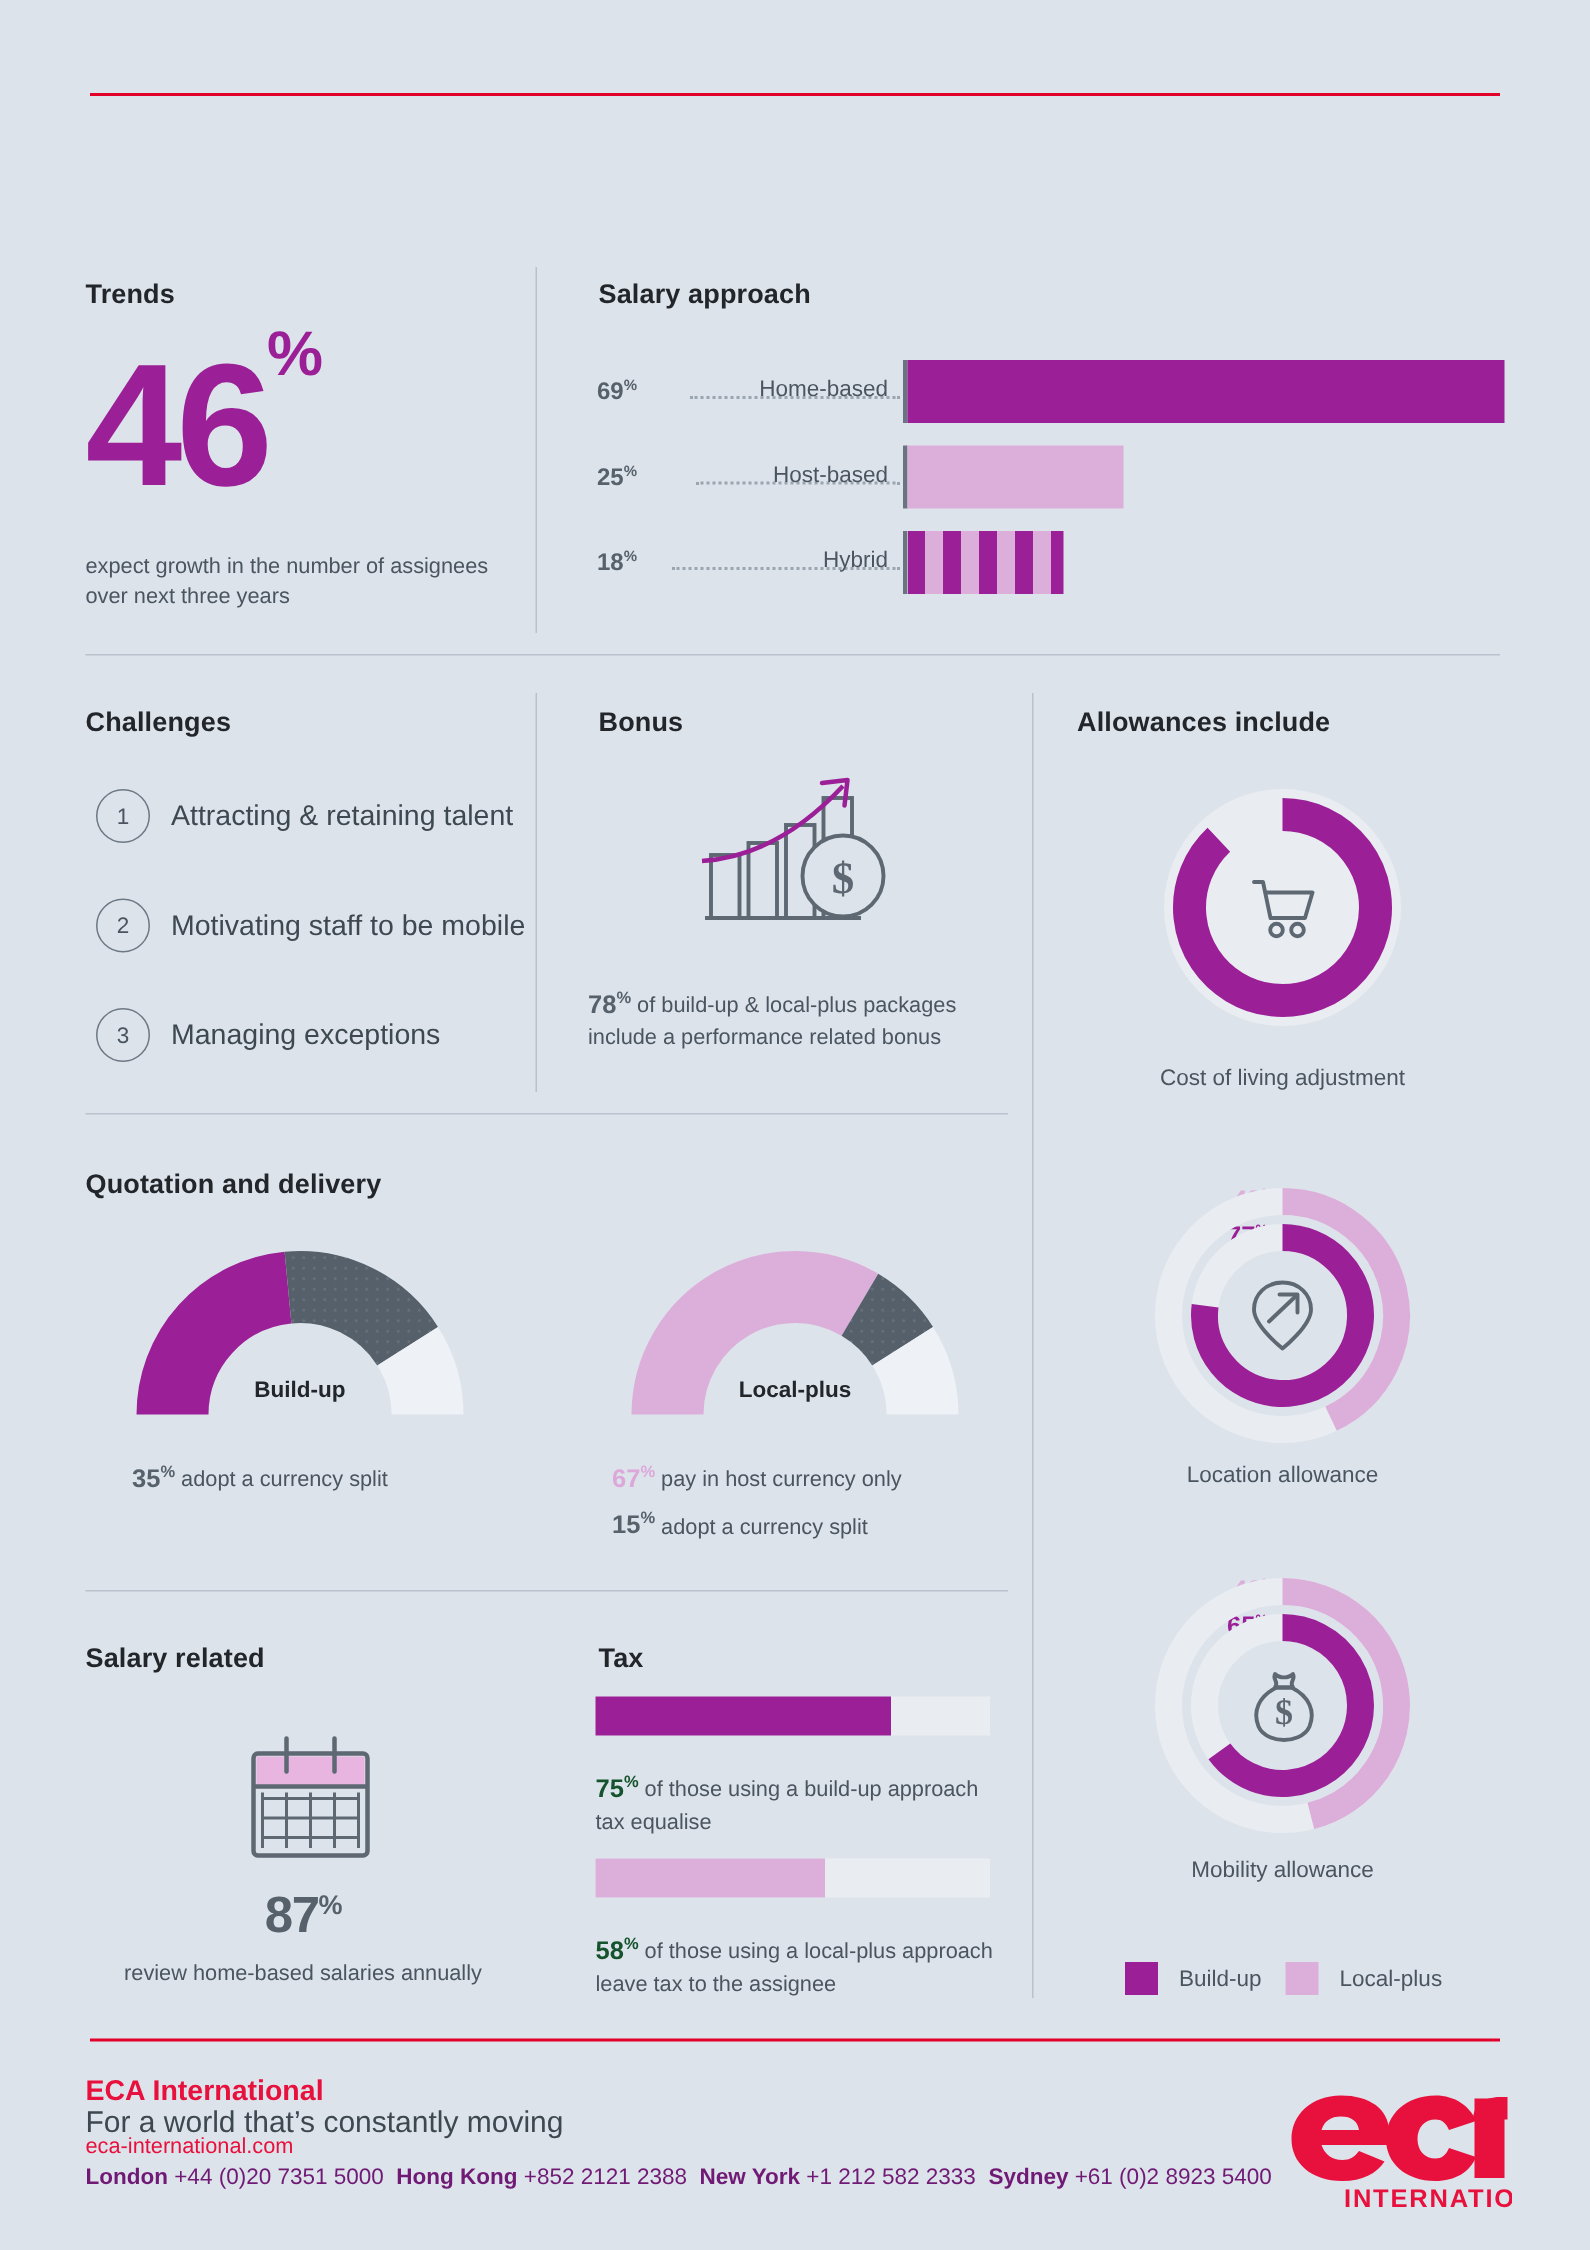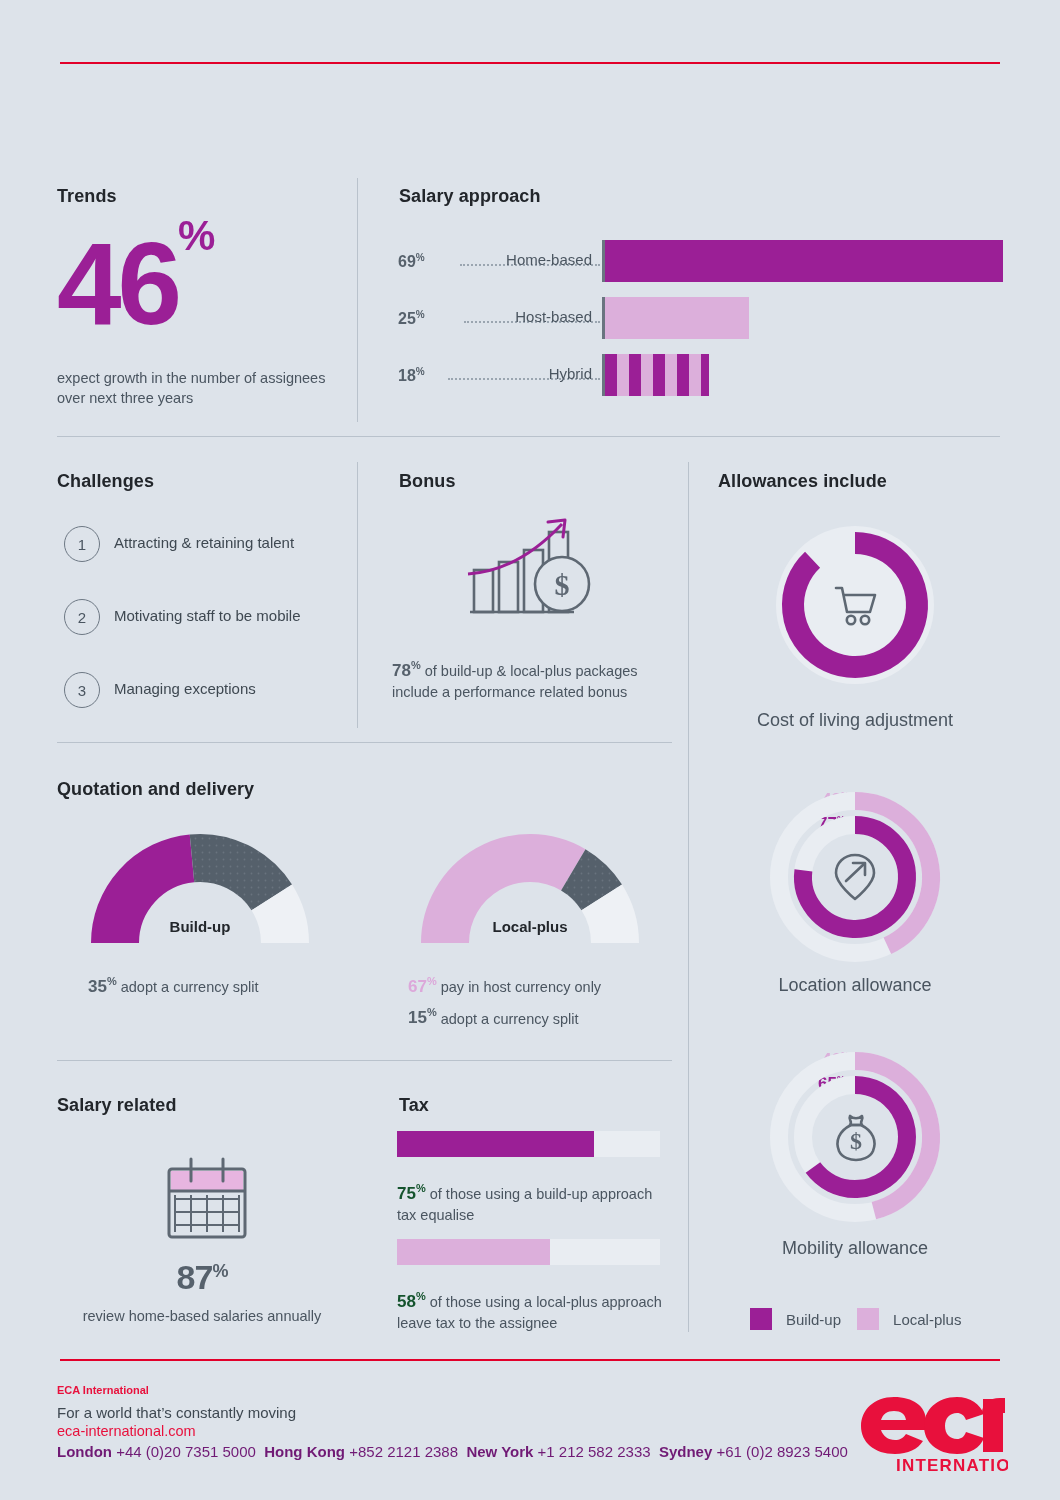--- a/index.html
+++ b/index.html
@@ -69,38 +69,38 @@
 
   
   .ch-h{ position:absolute; left:57px; top:471px; }
   .ch-item{ position:absolute; left:64px; width:320px; height:38px; }
   .ch-circle{
     position:absolute; left:0; top:0; width:36px; height:36px;
     border:1.6px solid #6d7884; border-radius:50%;
     display:flex; align-items:center; justify-content:center;
     font-size:15px; color:#4a5560; font-weight:400;
   }
-  .ch-text{ position:absolute; left:50px; top:8px; font-size:15px; color:#3e4851; white-space:nowrap; }
+  .ch-text{ position:absolute; left:50px; top:8px; font-size:19px; color:#3e4851; white-space:nowrap; }
 
   
   .bo-h{ position:absolute; left:399px; top:471px;text-align:center; }
   .bo-icon{ position:absolute; left:462px; top:512px; }
   .bo-cap{
     position:absolute; left:392px; top:655px; width:292px;
     font-size:14.5px; line-height:21px; color:#4a5560;
   }
   .bo-cap b{ font-size:17px; color:#56616c; }
   .bo-cap b small{ font-size:11px; vertical-align:super; }
 
   
   .al-h{ position:absolute; left:718px; top:471px; }
   .donut{ position:absolute; }
   .donut-cap{
     position:absolute; width:300px; text-align:center;
-    font-size:18px; color:#4a5560;
+    font-size:15px; color:#4a5560;
   }
   .dpct{ position:absolute; font-weight:bold; white-space:nowrap; }
   .dpct small{ font-size:9px; vertical-align:super; }
 
   
   .qd-h{ position:absolute; left:57px; top:779px; }
   .gauge{ position:absolute; }
   .gauge-label{
     position:absolute; width:240px; text-align:center;
     font-size:15px; font-weight:bold; color:#22262b;
@@ -133,22 +133,22 @@
   .tx-cap b small{ font-size:11px; vertical-align:super; }
 
   
   .legend{ position:absolute; left:750px; top:1308px; display:flex; align-items:center; gap:16px; }
   .lg-item{ display:flex; align-items:center; gap:14px; }
   .lg-sw{ width:22px; height:22px; }
   .lg-tx{ font-size:15px; color:#4a5560; }
 
   
   .foot-rule{ position:absolute; left:60px; top:1359px; width:940px; height:2px; background:#e2002a; }
-  .f-brand{ position:absolute; left:57px; top:1384px; font-size:11px; font-weight:bold; color:#e8103c; }
-  .f-tag{ position:absolute; left:57px; top:1404px; font-size:15px; color:#3e4851; }
+  .f-brand{ position:absolute; left:57px; top:1384px; font-size:19px; font-weight:bold; color:#e8103c; }
+  .f-tag{ position:absolute; left:57px; top:1404px; font-size:20px; color:#3e4851; }
   .f-url{ position:absolute; left:57px; top:1423px; font-size:14.5px; color:#e8103c; }
   .f-contacts{ position:absolute; left:57px; top:1443px; font-size:15px; color:#701a75; white-space:nowrap; }
   .f-contacts b{ font-weight:bold; }
   .f-contacts span.num{ font-weight:normal; }
   .logo{ position:absolute; left:858px; top:1383px; }
 </style>
 </head>
 <body>
 
 <div class="page">

